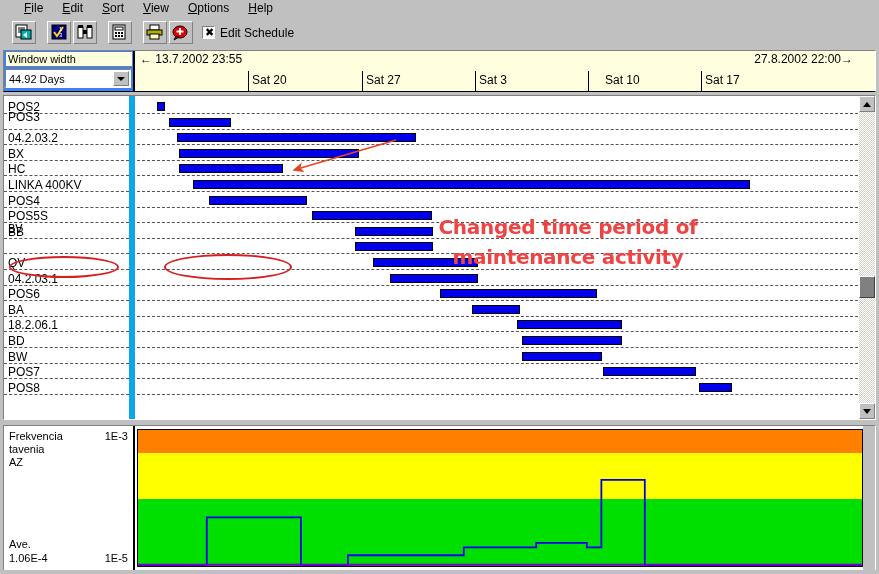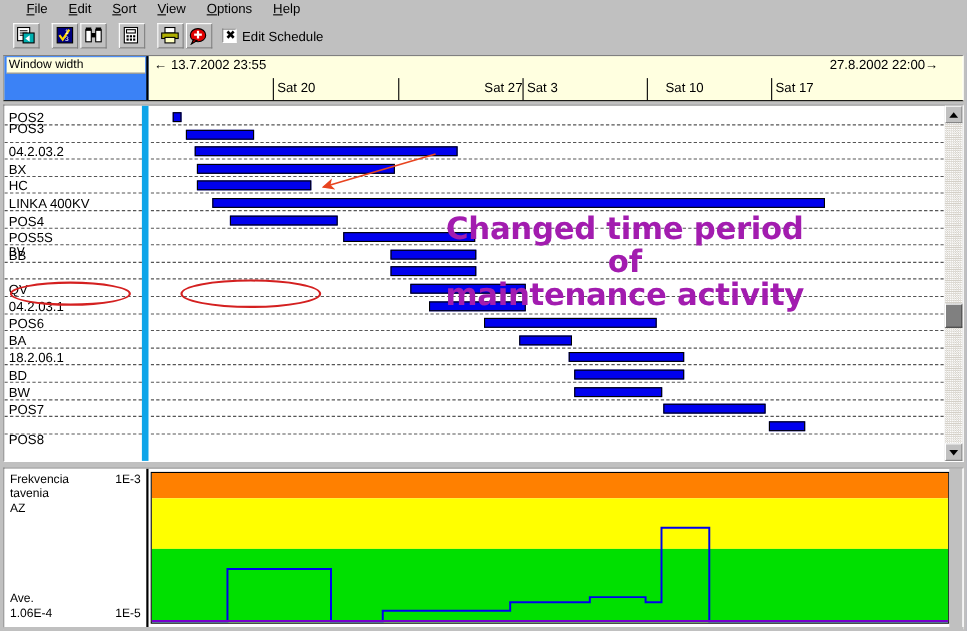--- a/index.html
+++ b/index.html
@@ -161,23 +161,23 @@
     position:absolute;left:0;width:16px;height:22px;top:180px;
     background:#808080;
     border-top:1px solid #ffffff;border-left:1px solid #ffffff;
     border-right:1px solid #404040;border-bottom:1px solid #404040;
     box-sizing:border-box;
   }
   .tri-up{width:0;height:0;border-left:4px solid transparent;border-right:4px solid transparent;border-bottom:5px solid #000;}
   .tri-dn{width:0;height:0;border-left:4px solid transparent;border-right:4px solid transparent;border-top:5px solid #000;}
   
   #annotation{
-    position:absolute;left:394px;top:97px;width:340px;
+    position:absolute;left:394px;top:116px;width:340px;
     font-family:"DejaVu Sans", sans-serif;
-    font-size:28px;font-weight:bold;color:#a21caf;
+    font-size:20px;font-weight:bold;color:#ef4444;
     text-align:center;line-height:30px;z-index:6;pointer-events:none;
     letter-spacing:-0.3px;
   }
   #ellipse-annot{
     position:absolute;left:5px;top:160px;width:110px;height:22px;
     border:2px solid #d42020;border-radius:50%;
     box-sizing:border-box;z-index:6;
   }
   #ellipse-bar{
     position:absolute;left:160px;top:158px;width:128px;height:26px;
@@ -287,31 +287,37 @@
     </div>
     <div id="edit-schedule-wrap">
       <div id="edit-schedule-box"></div>
       <div id="edit-schedule-label">Edit Schedule</div>
     </div>
   </div>
 
   <div id="hdr">
     <div id="ww-box">
       <div id="ww-label">Window width</div>
+      <div id="ww-combo">
+        <span id="ww-value">44.92 Days</span>
+        <span id="ww-arrow">
+            <span class="tri"></span>
+          </span>
+      </div>
     </div>
     <div id="date-start">
       <span>←</span>
       <span>13.7.2002 23:55</span>
     </div>
     <div id="date-end">
       <span>27.8.2002 22:00</span><span>→</span>
     </div>
     <div id="ticks">
         <div class="tick" style="left: 113px; width: 114px;">Sat 20</div>
-        <div class="tick" style="left: 227px; width: 113px; text-align: right;">Sat 27</div>
+        <div class="tick" style="left: 227px; width: 113px;">Sat 27</div>
         <div class="tick" style="left: 340px; width: 113px;">Sat 3</div>
         <div class="tick" style="left: 453px; width: 113px; padding-left: 16px;">Sat 10</div>
         <div class="tick" style="left: 566px; width: 113px;">Sat 17</div>
         <div class="tick" style="left: 679px; width: 60px; margin-top: 44px;">Sat 24</div>
       </div>
   </div>
 
   <div id="gantt">
     <div id="labelcol">
         <div class="rowlabel" style="top: 5px;">POS2</div>
@@ -343,21 +349,21 @@
         <div class="rowlabel" style="top: 207.8px;">BA</div>
         <div class="gridline lab" style="top: 219.8px; right: 0px;"></div>
         <div class="rowlabel" style="top: 223.4px;">18.2.06.1</div>
         <div class="gridline lab" style="top: 235.4px; right: 0px;"></div>
         <div class="rowlabel" style="top: 239px;">BD</div>
         <div class="gridline lab" style="top: 251px; right: 0px;"></div>
         <div class="rowlabel" style="top: 254.6px;">BW</div>
         <div class="gridline lab" style="top: 266.6px; right: 0px;"></div>
         <div class="rowlabel" style="top: 270.2px;">POS7</div>
         <div class="gridline lab" style="top: 282.2px; right: 0px;"></div>
-        <div class="rowlabel" style="top: 285.8px; margin-top: 12px;">POS8</div>
+        <div class="rowlabel" style="top: 285.8px;">POS8</div>
         <div class="gridline lab" style="top: 297.8px; right: 0px;"></div>
       </div>
     <div id="barsarea">
         <div class="gridline" style="left: 0px; top: 17px;"></div>
         <div class="bar" title="POS2" style="left: 20px; width: 8px; top: 6px;"></div>
         <div class="gridline" style="left: 0px; top: 32.6px;"></div>
         <div class="bar" title="POS3" style="left: 32px; width: 62px; top: 21.6px;"></div>
         <div class="gridline" style="left: 0px; top: 48.2px;"></div>
         <div class="bar" title="04.2.03.2" style="left: 40px; width: 239px; top: 37.2px;"></div>
         <div class="gridline" style="left: 0px; top: 63.8px;"></div>

